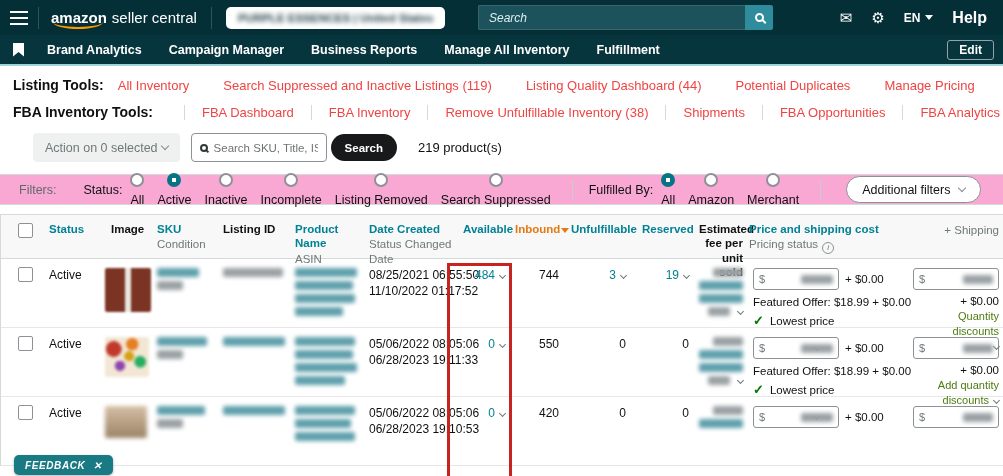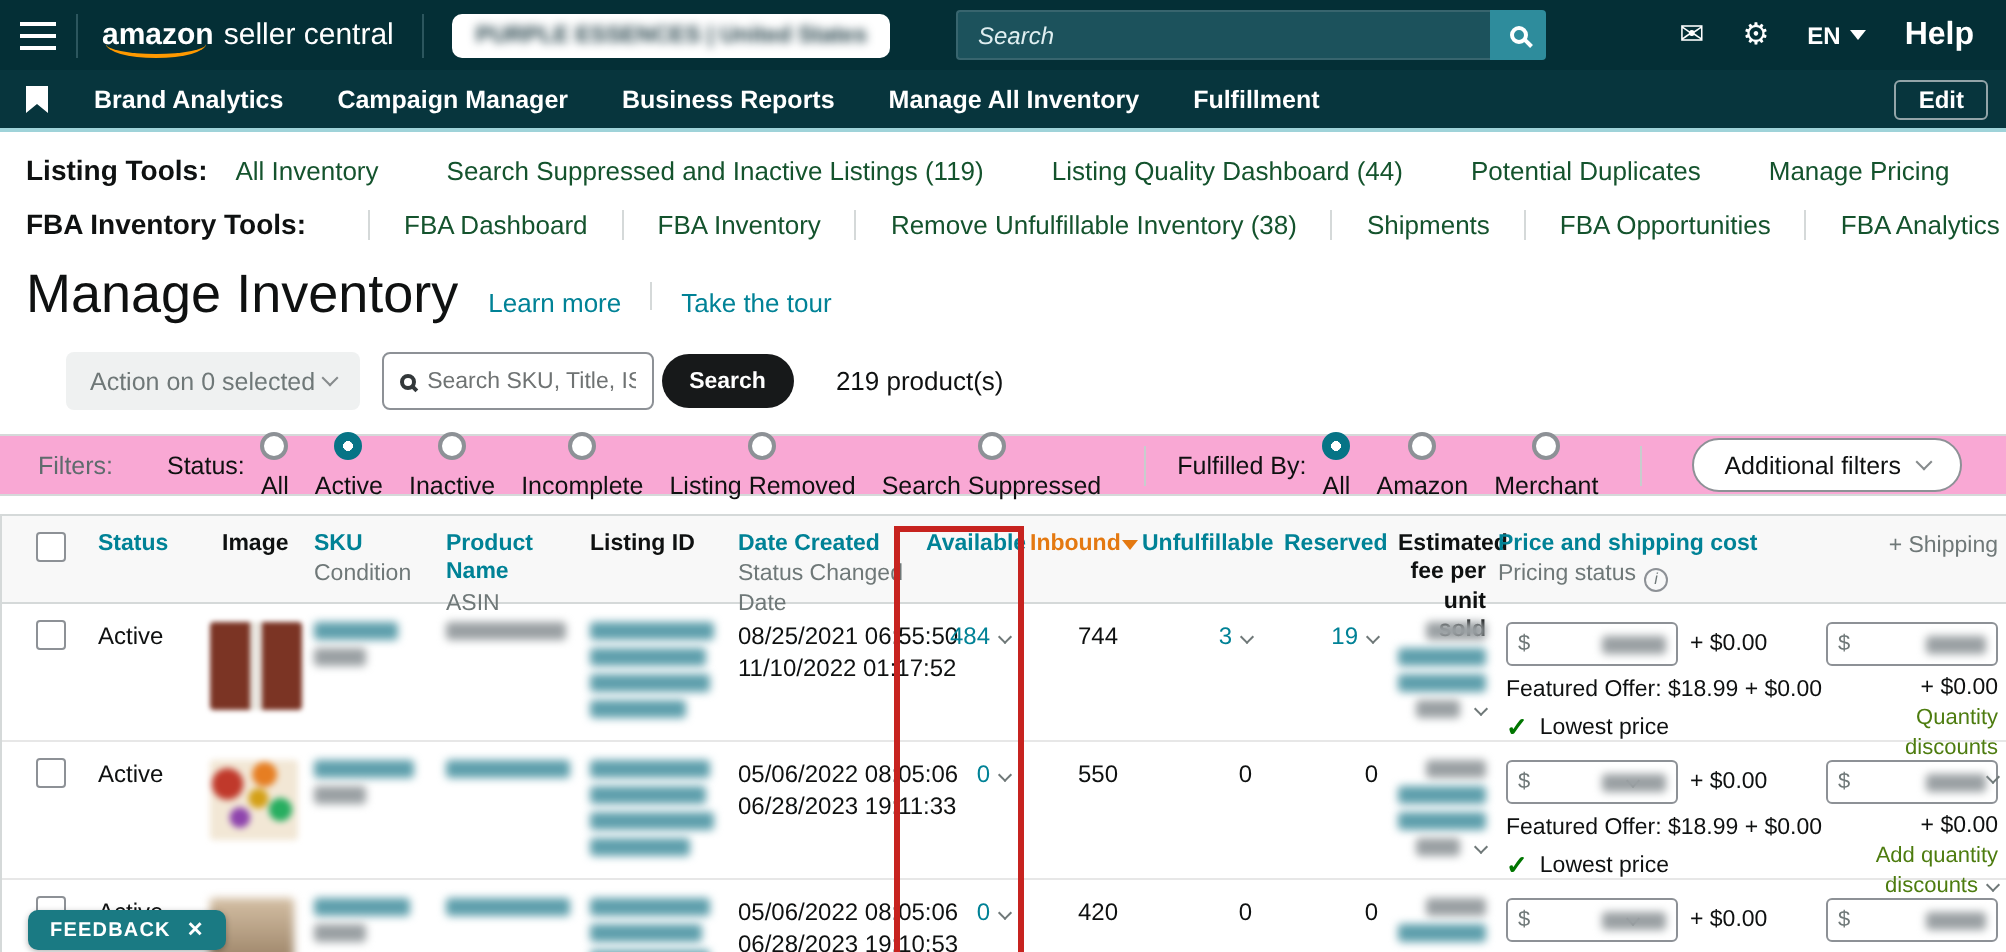--- a/index.html
+++ b/index.html
@@ -38,21 +38,21 @@
   .nav2 { height:31px; background:#07353d; display:flex; align-items:center; color:#fff; border-bottom:2px solid #9fd3d9; }
   .bookmark { width:11px; height:14px; background:#fff; clip-path:polygon(0 0,100% 0,100% 100%,50% 68%,0 100%); margin:0 23px 0 13px; cursor:pointer; }
   .nav2-items { display:flex; gap:27px; }
   .nav2-item { font-size:12.5px; font-weight:bold; cursor:pointer; white-space:nowrap; }
   .edit-btn { margin-left:auto; margin-right:9px; border:1px solid #93a5a9; border-radius:3px; background:transparent;
      color:#fff; font-size:12px; font-weight:bold; padding:2px 11px; cursor:pointer; font-family:"Liberation Sans",sans-serif;}
 
   
   .tools-row { display:flex; align-items:center; padding:0 0 0 13px; margin-top:11px; }
   .tools-label { font-size:14px; font-weight:bold; color:#0f1111; margin-right:14px; white-space:nowrap; }
-  .tool-link { font-size:13px; color:#14532d; cursor:pointer; white-space:nowrap; }
+  .tool-link { font-size:13px; color:#ef4444; cursor:pointer; white-space:nowrap; }
   .vsep { width:1px; height:15px; background:#d5d9d9; margin:0 17px; }
 
   
   .head-row { display:flex; align-items:baseline; padding-left:13px; margin-top:12px; }
   .page-title { font-size:27px; color:#0f1111; font-weight:400; }
   .head-link { font-size:13px; color:#008296; cursor:pointer; margin-left:15px; }
   .head-sep { width:1px; height:14px; background:#d5d9d9; margin:0 0 0 14px; align-self:center; }
 
   
   .act-row { display:flex; align-items:center; padding-left:13px; margin-top:13px; height:29px; }
@@ -132,21 +132,21 @@
   .biz-cell { display:flex; flex-direction:column; align-items:flex-end; padding-right:5px; }
   .biz-plus { font-size:11.5px; margin-top:4px; }
   .biz-teal { font-size:11px; color:#4d7c0f; cursor:pointer; text-align:right; line-height:1.35; }
 
   
   .red-rect { position:absolute; left:447px; top:263px; width:65px; height:230px; border:3px solid #c7231f; pointer-events:none; }
 
   
   .feedback { position:absolute; left:14px; top:455px; background:#1a7a83; color:#fff; border:none; border-radius:5px;
      height:20px; padding:0 11px; font-size:10px; font-weight:bold; letter-spacing:.6px; display:flex; align-items:center; gap:8px;
-     cursor:pointer; box-shadow:0 1px 3px rgba(0,0,0,.3); font-family:"Liberation Sans",sans-serif;}
+     cursor:pointer; box-shadow:0 1px 3px rgba(0,0,0,.3); font-family:"Liberation Sans",sans-serif;font-style:italic;}
 </style>
 </head>
 <body>
 
 <div class="screen">
 
   <div class="topbar">
     <div class="hamburger">
         <span></span>
         <span></span>
@@ -214,26 +214,20 @@
     <span class="vsep"></span>
     <span class="tool-link">Remove Unfulfillable Inventory (38)</span>
     <span class="vsep"></span>
     <span class="tool-link">Shipments</span>
     <span class="vsep"></span>
     <span class="tool-link">FBA Opportunities</span>
     <span class="vsep"></span>
     <span class="tool-link">FBA Analytics</span>
   </div>
 
-  <div class="head-row">
-    <span class="page-title">Manage Inventory</span>
-    <span class="head-link">Learn more</span>
-    <span class="head-sep"></span>
-    <span class="head-link">Take the tour</span>
-  </div>
 
   <div class="act-row">
     <div class="action-dd">
       <span>Action on 0 selected</span>
       <span class="chev"></span>
     </div>
     <div class="sku-search">
       <span class="mag-dark"></span>
       <input type="text" placeholder="Search SKU, Title, ISBN," style="">
     </div>
@@ -299,26 +293,26 @@
           <div class="th-main">Status</div>
         </div>
       <div class="th-cell">
           <div class="th-main blk">Image</div>
         </div>
       <div class="th-cell">
         <div class="th-main">SKU</div>
         <div class="th-sub">Condition</div>
       </div>
       <div class="th-cell">
+          <div class="th-main blk">Listing ID</div>
+        </div>
+      <div class="th-cell">
         <div class="th-main">Product Name</div>
         <div class="th-sub">ASIN</div>
       </div>
-      <div class="th-cell">
-          <div class="th-main blk">Listing ID</div>
-        </div>
       <div class="th-cell">
         <div class="th-main">Date Created</div>
         <div class="th-sub">Status Changed Date</div>
       </div>
       <div class="th-cell t-right">
           <div class="th-main">Available</div>
         </div>
       <div class="th-cell"><div class="th-main org"><span>Inbound</span></div><span class="tri-dn-o" style="position:relative;top:-14px;left:44px;"></span></div>
       <div class="th-cell" style="padding-left:10px">
           <div class="th-main">Unfulfillable</div>

